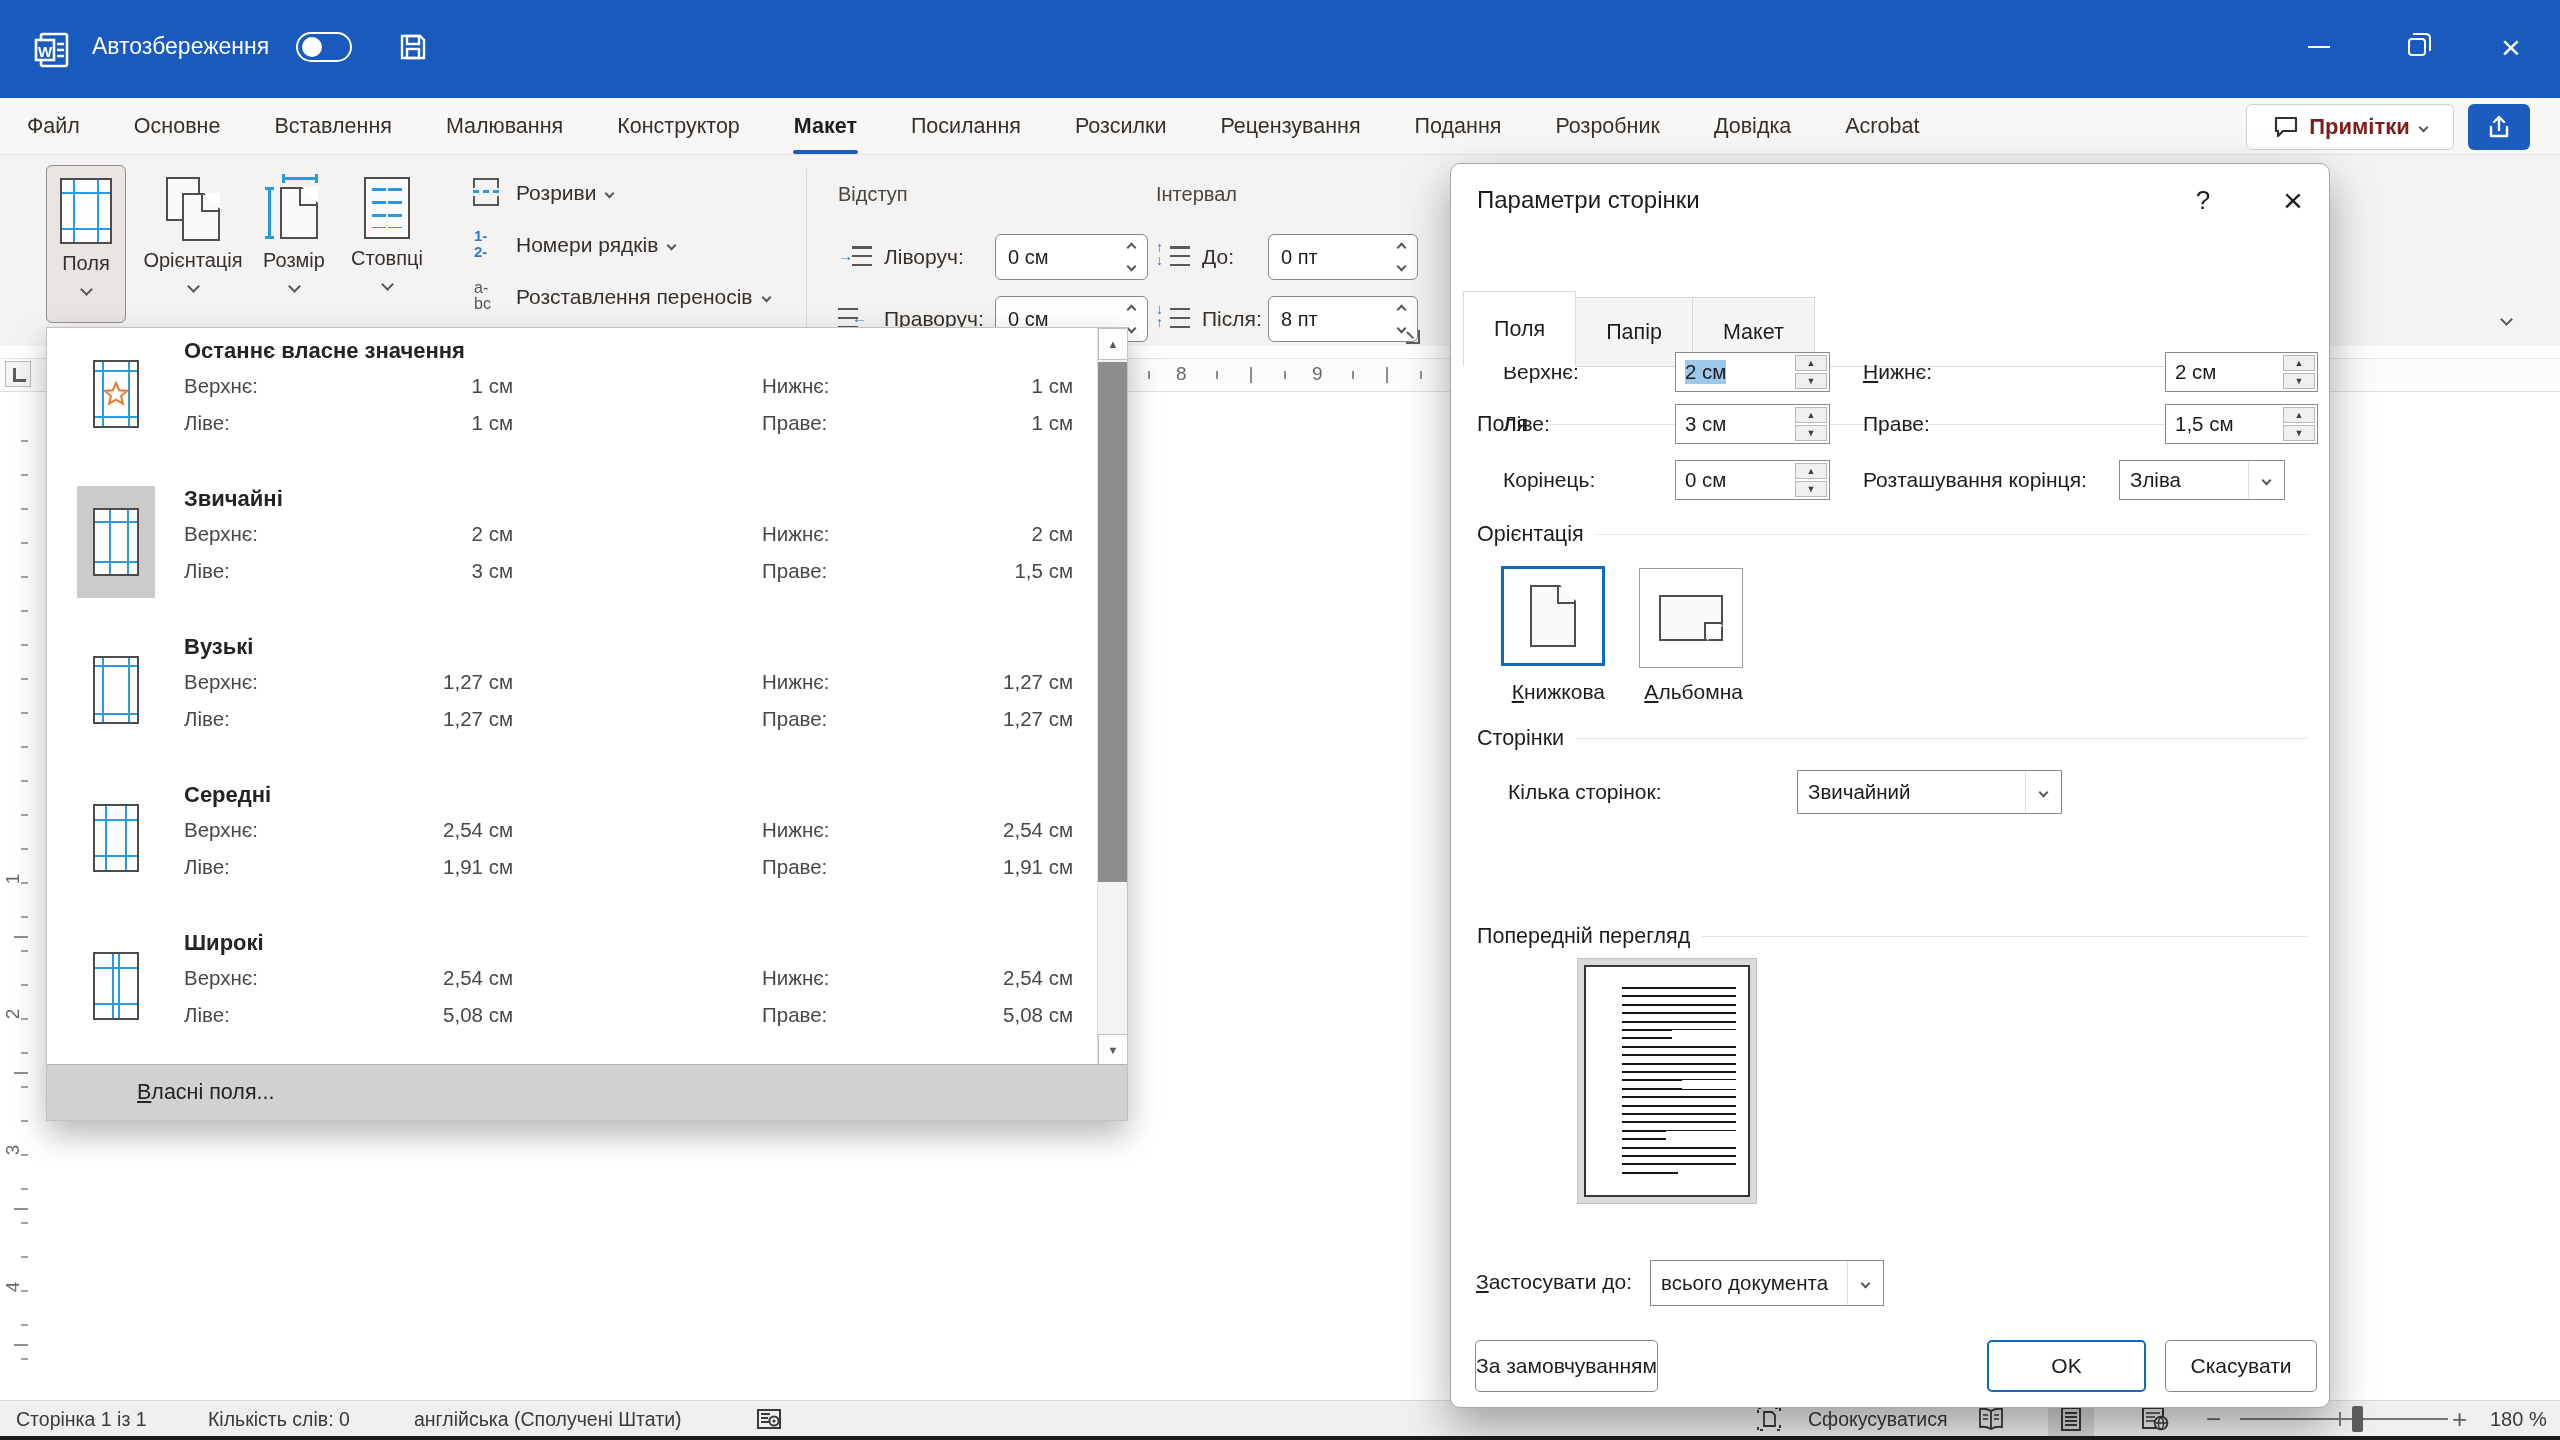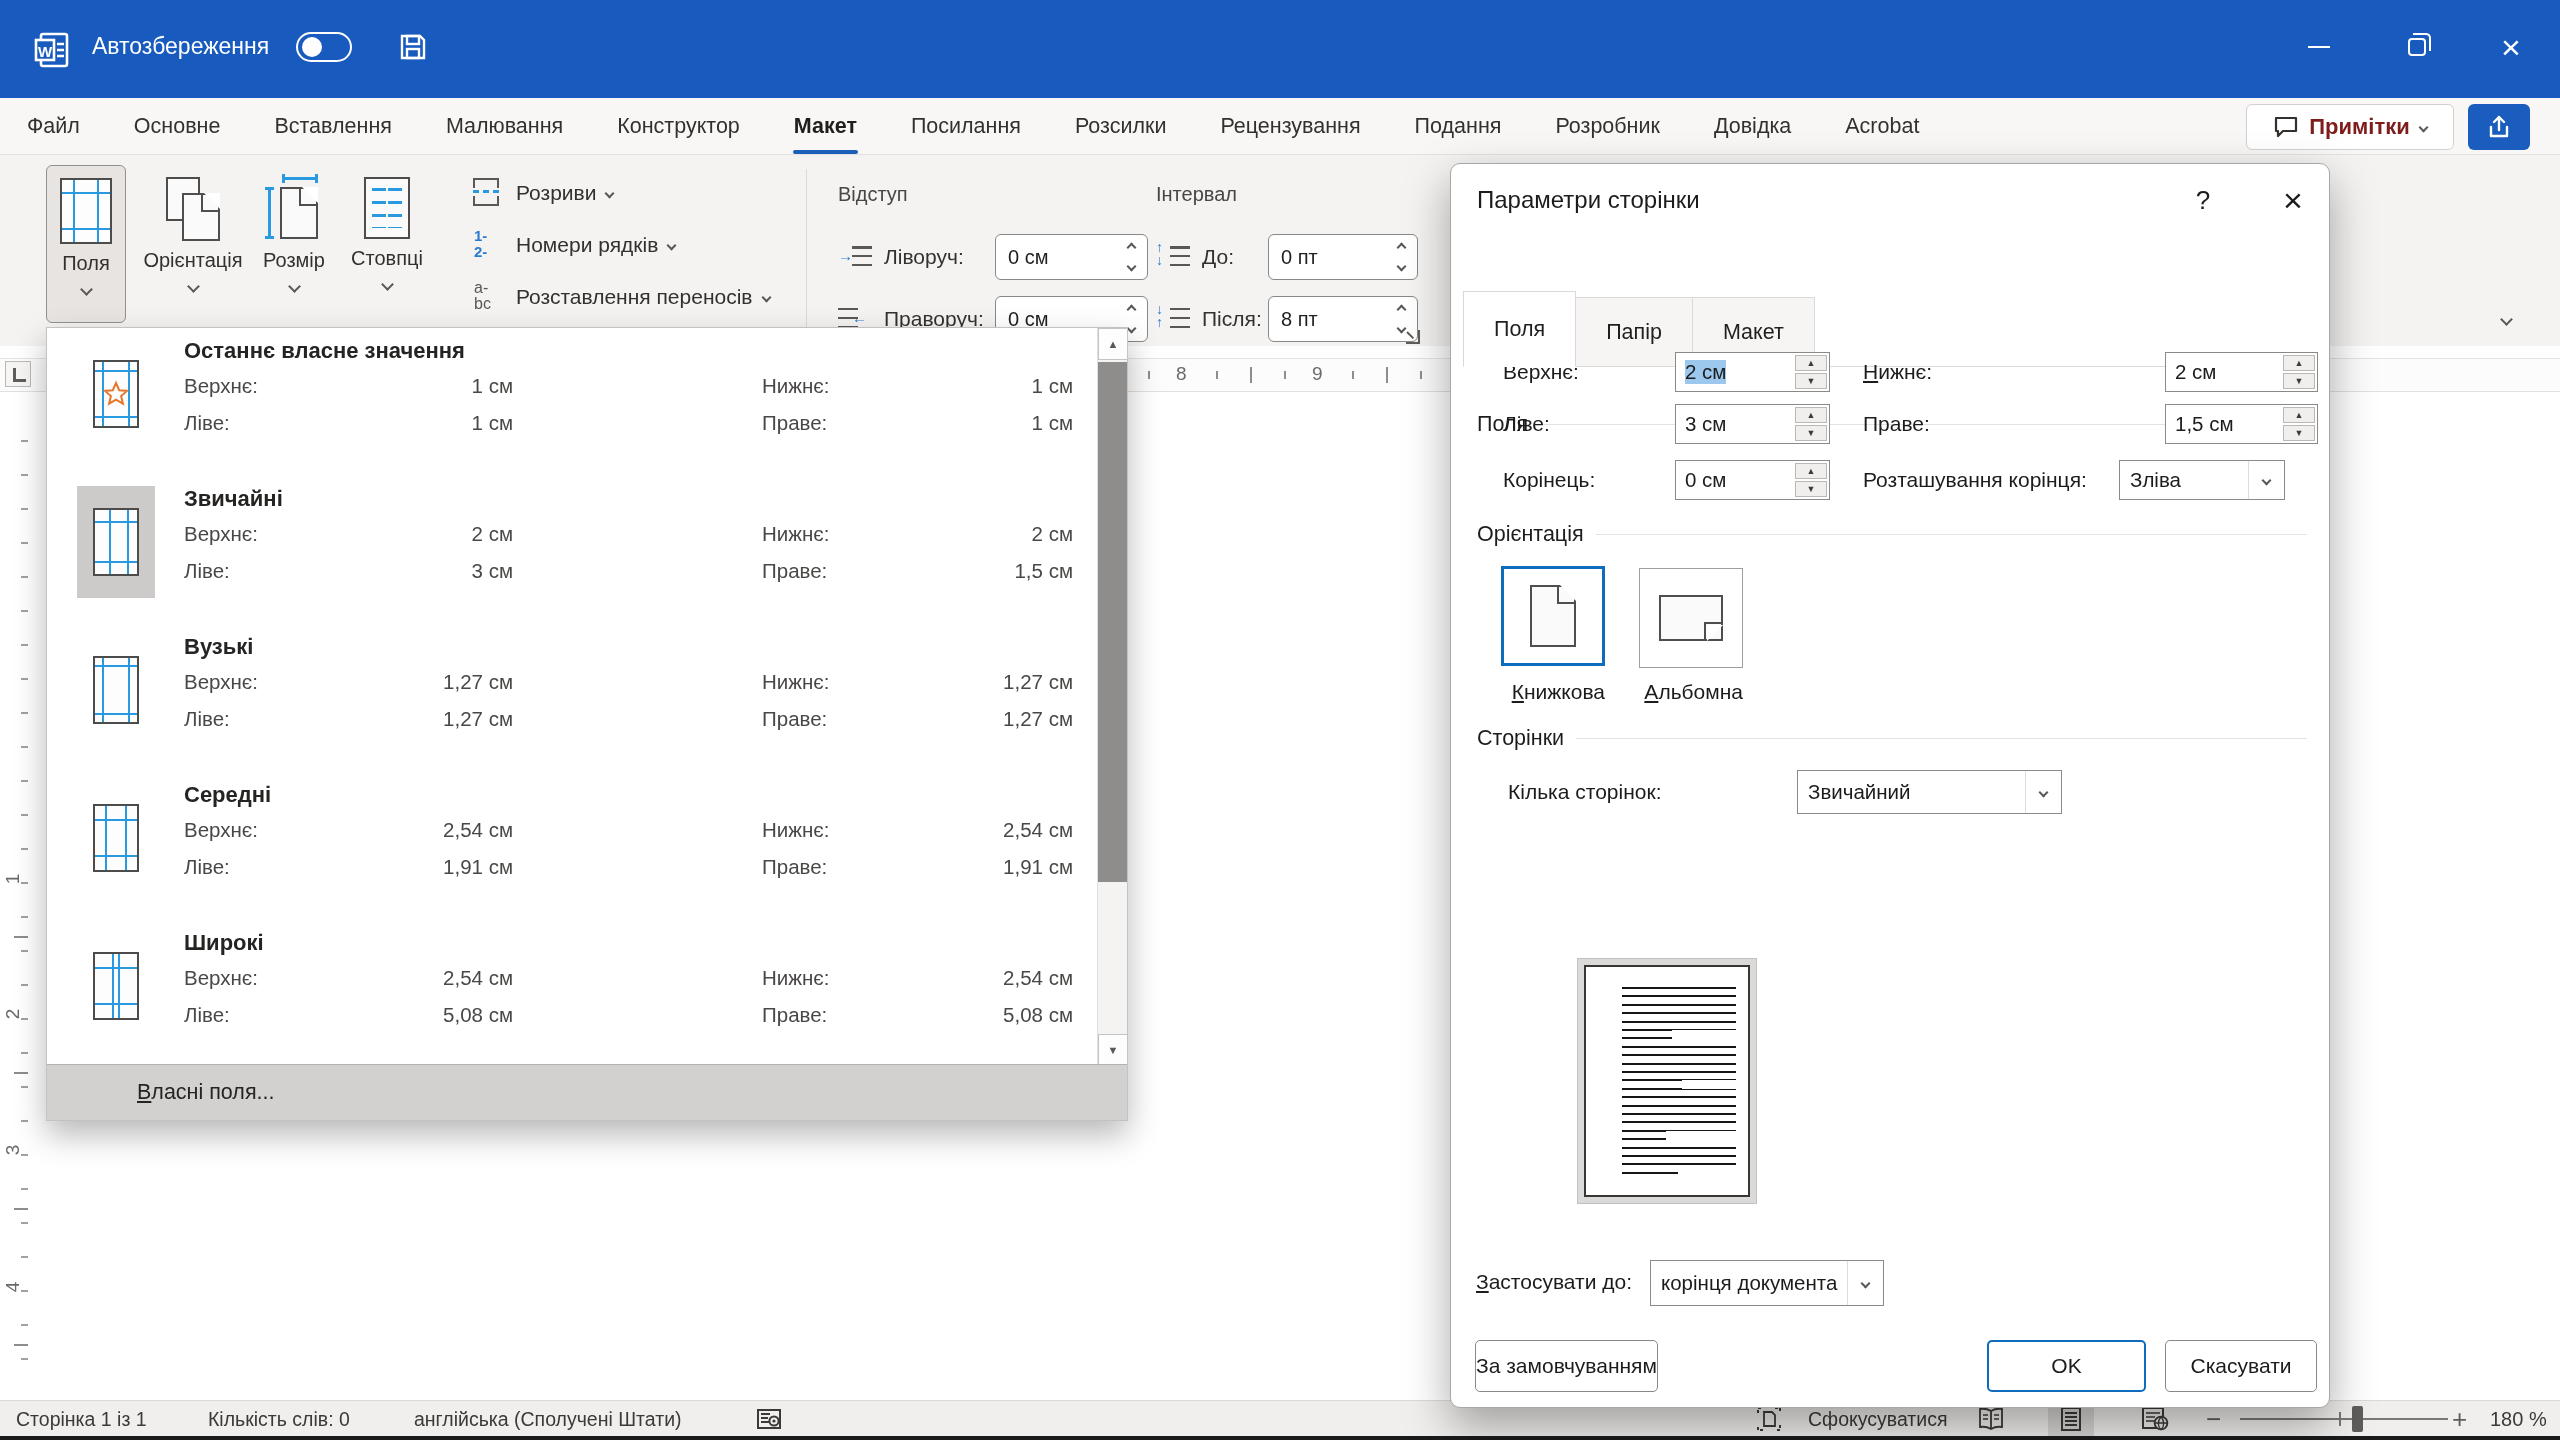--- a/index.html
+++ b/index.html
@@ -571,33 +571,37 @@
       <span class="line"></span>
   </div>
   <span class="dlab" style="left:57px;top:608px">Кілька сторінок:</span>
   <div class="dcombo" style="left:346px;top:606px;width:265px;height:44px">
     <span>Звичайний</span>
     <span class="cbtn">
         <span class="chev sm"></span>
       </span>
   </div>
 
+  <div class="legend" style="left:26px;top:760px">
+    <span>Попередній перегляд</span>
+      <span class="line"></span>
+  </div>
   <div class="pvframe">
     <div class="pvpage">
       <div class="pvlines"></div>
       <span class="pvcut" style="left:86px;top:63px;width:70px;height:9px"></span>
       <span class="pvcut" style="left:96px;top:113px;width:60px;height:9px"></span>
       <span class="pvcut" style="left:80px;top:164px;width:76px;height:9px"></span>
       <span class="pvcut" style="left:92px;top:198px;width:64px;height:9px"></span>
     </div>
   </div>
 
   <span class="dlab fl" style="left:25px;top:1094px;line-height:48px">Застосувати до:</span>
   <div class="dcombo" style="left:199px;top:1096px;width:234px;height:46px">
-    <span>корінця документа</span>
+    <span>всього документа</span>
     <span class="cbtn">
         <span class="chev sm"></span>
       </span>
   </div>
 
   <div class="dbtn" style="left:24px;width:183px">
     <span>За замовчуванням</span>
   </div>
   <div class="dbtn primary" style="left:536px;width:159px">
     <span>OK</span>

